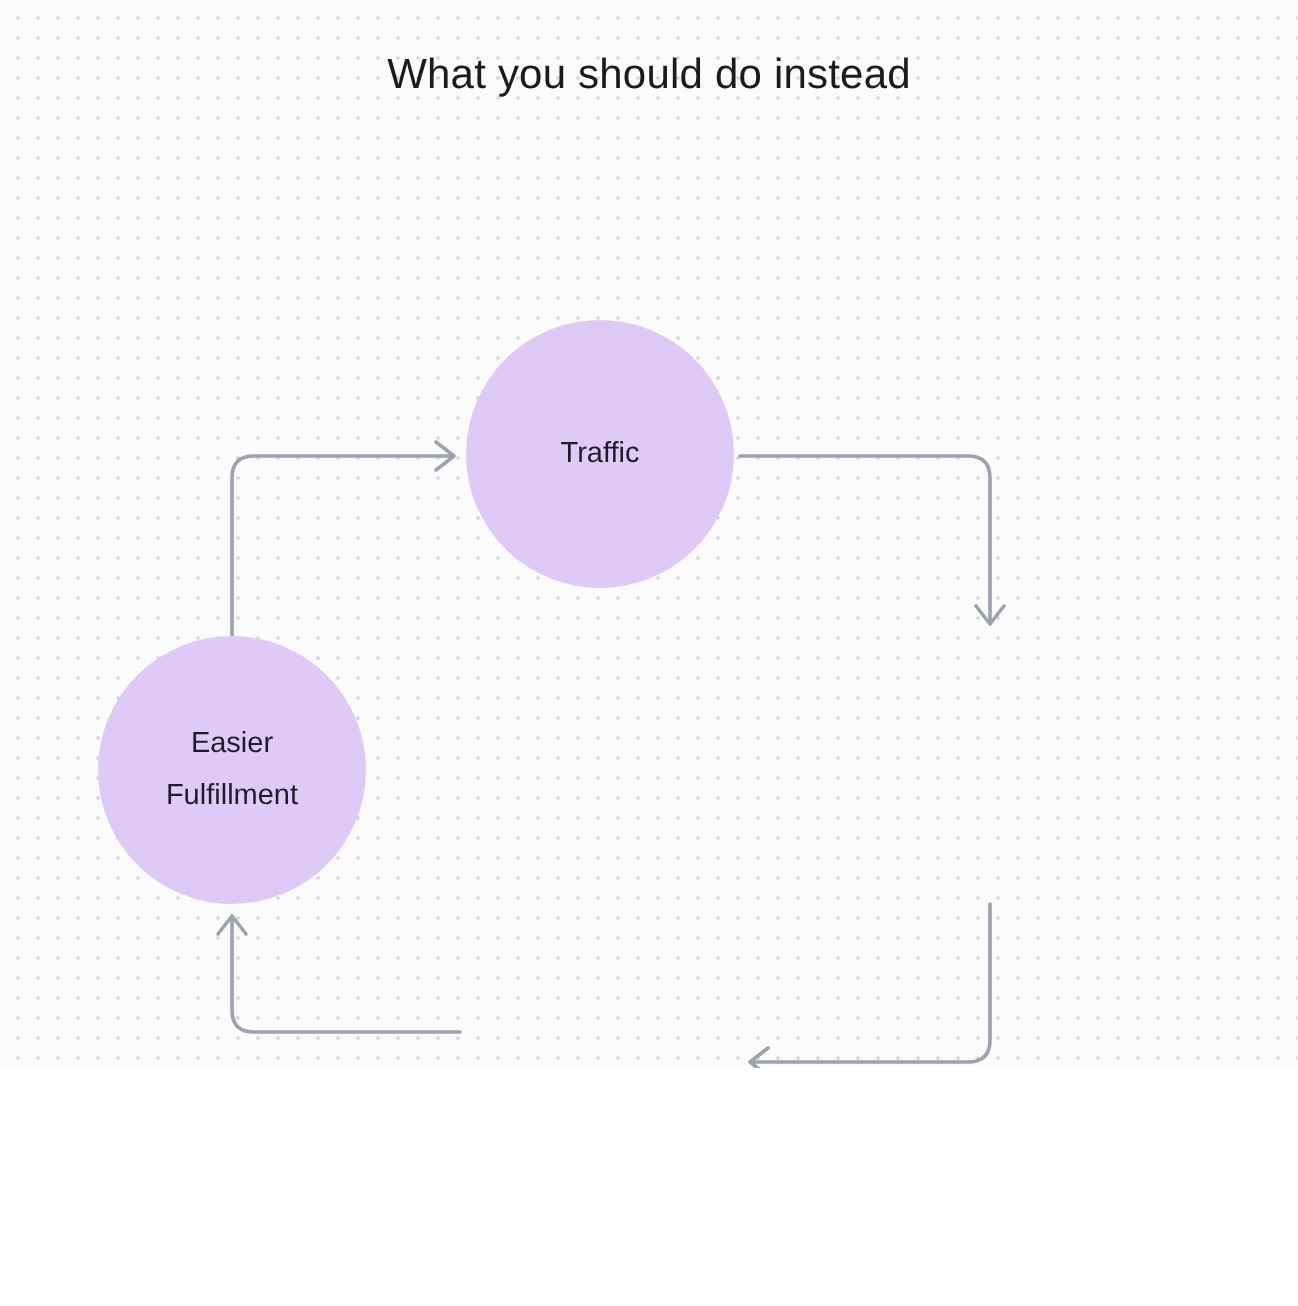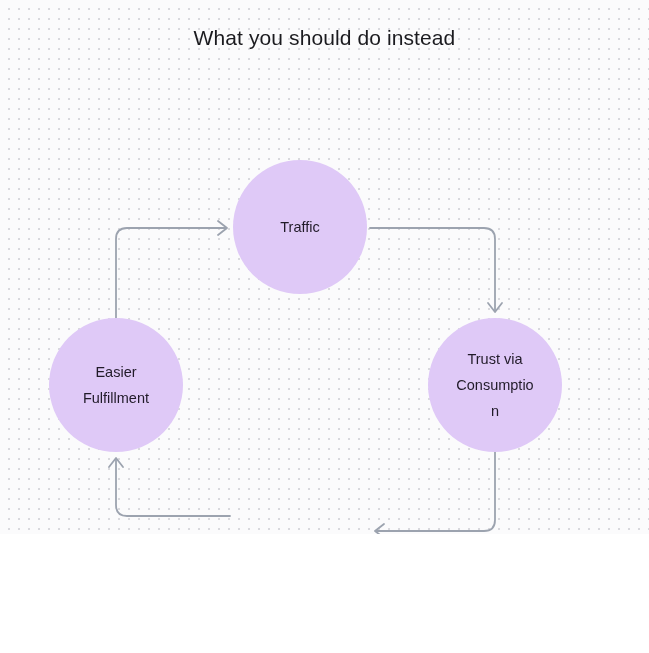--- a/index.html
+++ b/index.html
@@ -91,22 +91,19 @@
         <path d="M 230 516 L 127 516 Q 116 516 116 505 L 116 459"></path>
         <path d="M 109 467 L 116 458 L 123 467"></path>
       </g>
     </g>
   </svg>
 
   <div class="node" id="node-traffic">
     <span class="node-label">Traffic</span>
   </div>
 
-  <div class="node" id="node-trust">
-    <span class="node-label">Trust via Consumption</span>
-  </div>
 
 
   <div class="node" id="node-great">
     <span class="node-label">Easier Fulfillment</span>
   </div>
 
 </div>
 
 </body></html>

